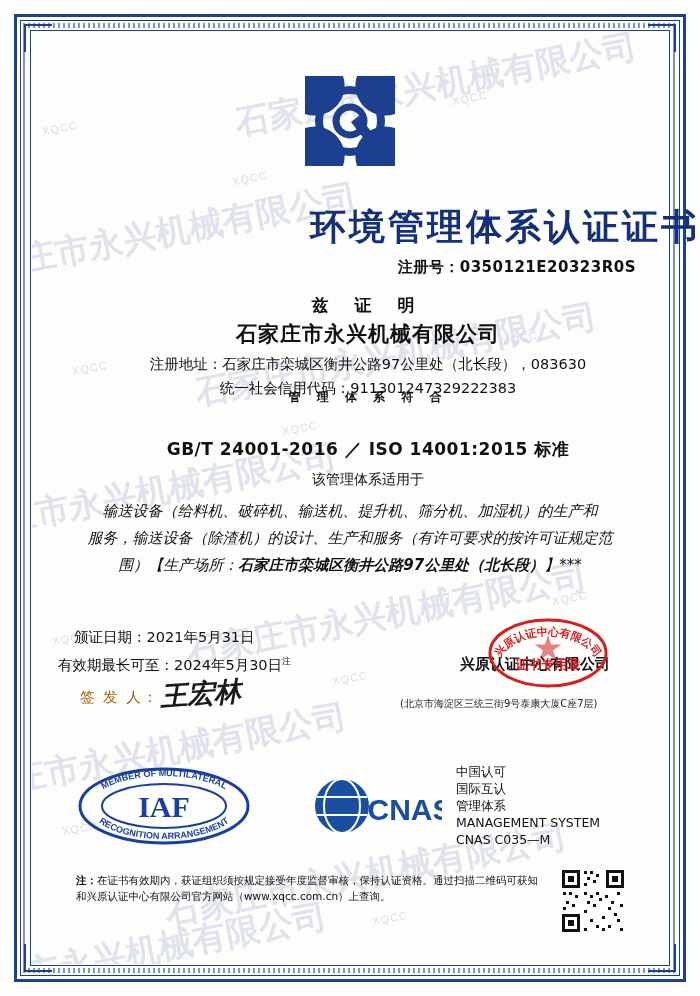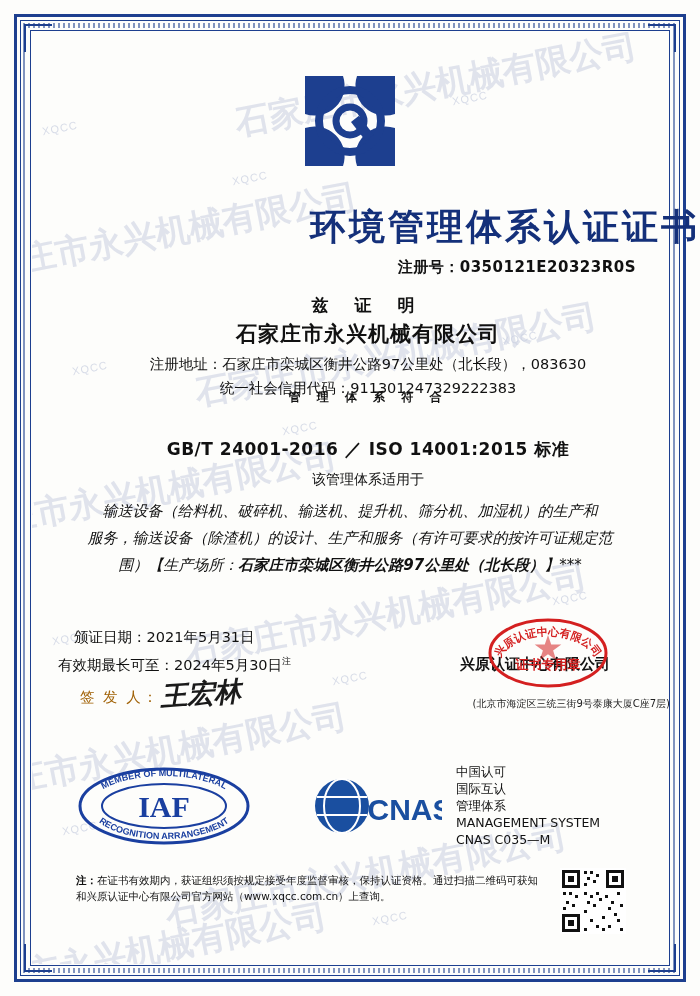--- a/index.html
+++ b/index.html
@@ -135,21 +135,21 @@
     font-family:"DejaVu Serif","Liberation Serif",serif;
     font-style:italic;font-weight:bold;
     transform:rotate(-4deg);
   }
 
   .ca-name{
     position:absolute;left:420px;top:655px;width:230px;text-align:center;
     font-size:15px;font-weight:bold;color:#111;
   }
   .ca-addr{
-    position:absolute;left:400px;top:697px;width:270px;text-align:right;
+    position:absolute;left:400px;top:697px;width:270px;text-align:left;
     font-size:10px;color:#222;
   }
   
   .seal{
     position:absolute;left:487px;top:617px;width:122px;height:72px;
   }
 
   
   .iaf{position:absolute;left:78px;top:767px;width:172px;height:78px;}
   .cnas{position:absolute;left:312px;top:775px;width:130px;height:62px;}

